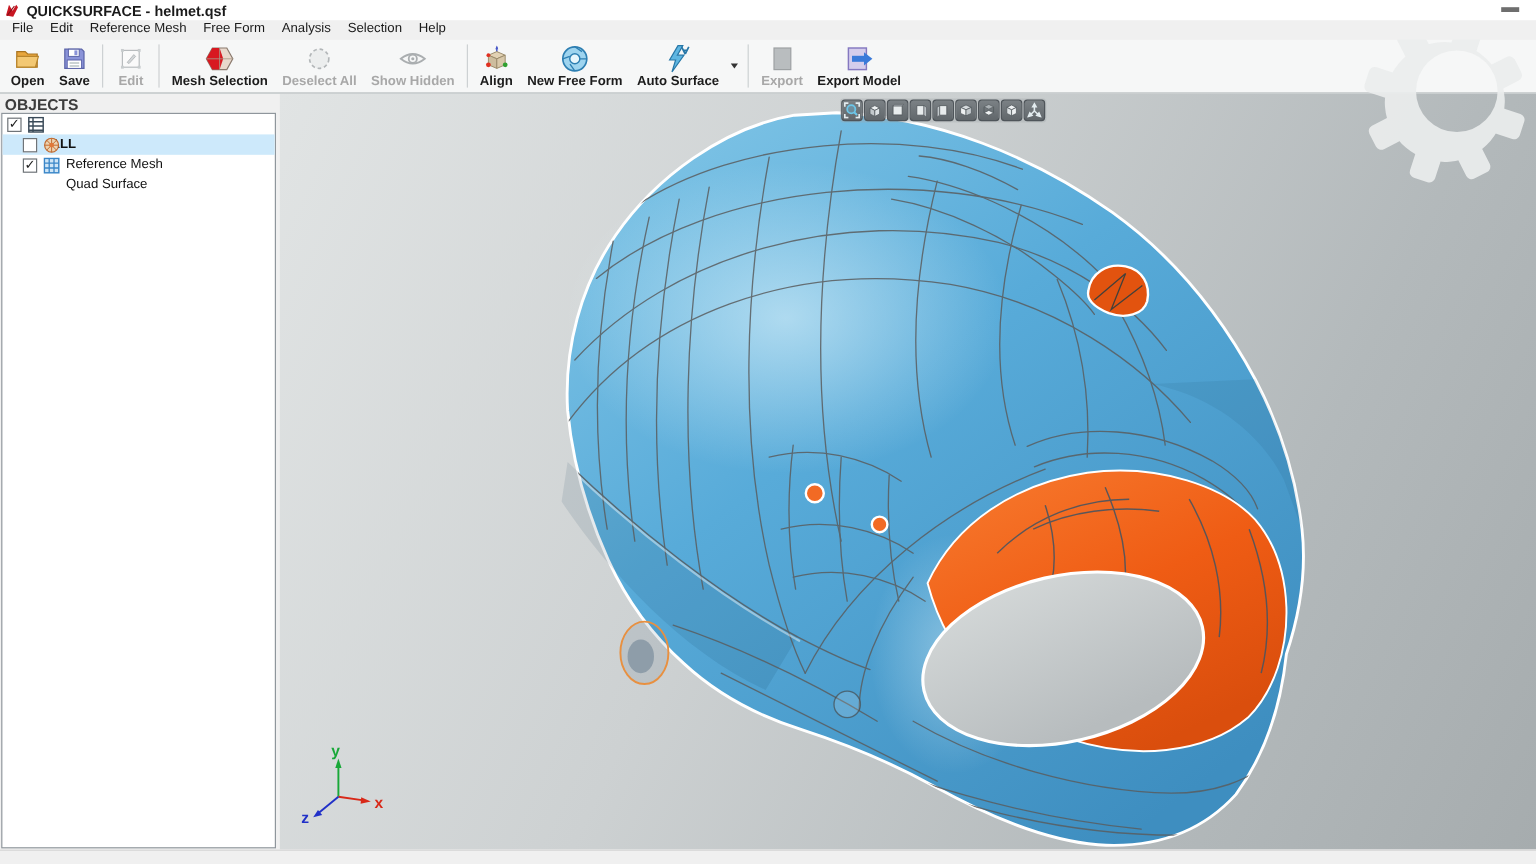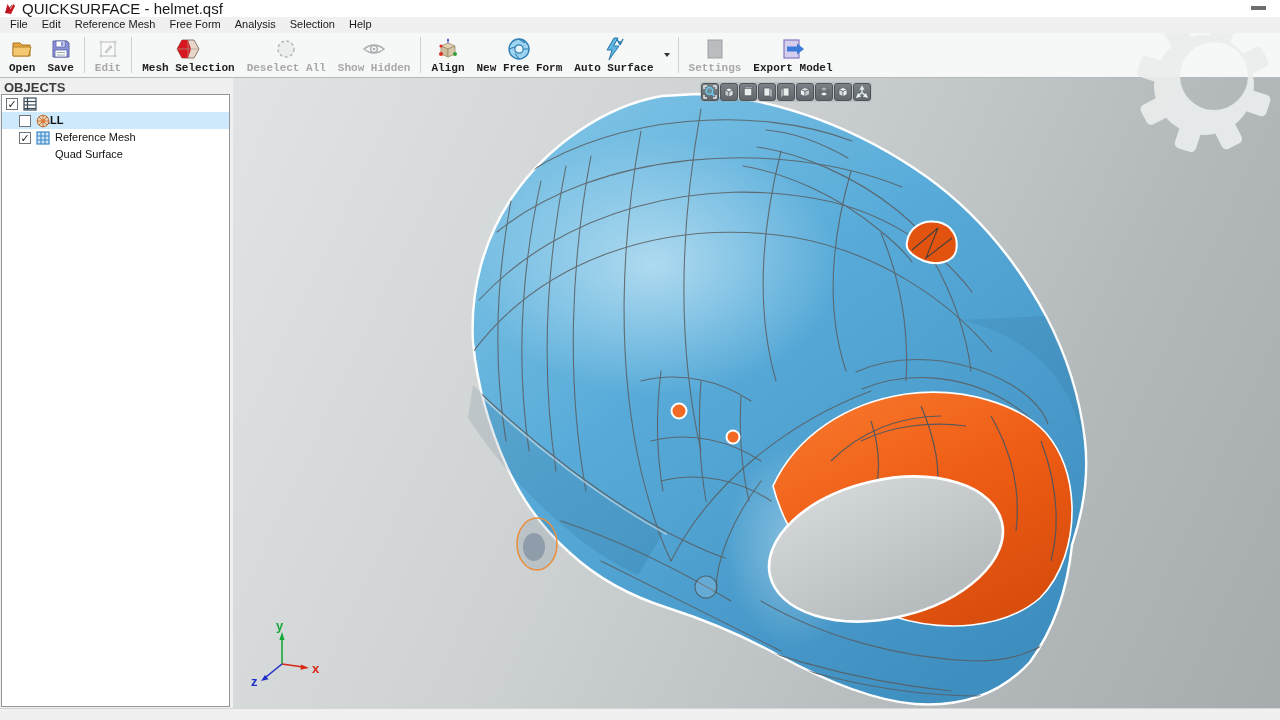--- a/index.html
+++ b/index.html
@@ -6,33 +6,33 @@
   html,body { margin:0; padding:0; }
   body {
     width:1280px; height:720px; overflow:hidden; position:relative;
     font-family:"Liberation Sans", sans-serif; font-size:11px; background:#f0f0f0;
     -webkit-font-smoothing:antialiased;
   }
 
   
   .titlebar{position:absolute;top:0;left:0;right:0;height:17px;background:#ffffff;
     display:flex;align-items:center;padding-left:4px;z-index:20;}
-  .titlebar .title{margin-left:6px;font-weight:400;color:#1a1a1a;font-size:15px;}
+  .titlebar .title{margin-left:6px;font-weight:700;color:#1a1a1a;font-size:12px;}
   .win-min{position:absolute;right:14px;top:6px;width:15px;height:4px;background:#6e6e6e;cursor:pointer;}
 
   
   .menubar{position:absolute;top:17px;left:0;right:0;height:16px;background:#f0f0f0;
     display:flex;align-items:flex-start;padding-left:3px;z-index:20;}
   .menu-item{padding:1px 7px;color:#1a1a1a;cursor:default;}
 
   
   .toolbar{position:absolute;top:33px;left:0;right:0;height:45px;background:#f6f7f7;
     border-bottom:1px solid #b4b9bb;display:flex;align-items:stretch;padding-left:3px;z-index:15;}
   .tbtn{display:flex;flex-direction:column;align-items:center;justify-content:flex-start;
-    padding:3px 6px 1px 6px;min-width:38px;cursor:pointer;position:relative;font-family:Liberation Mono, monospace;}
+    padding:3px 6px 1px 6px;min-width:38px;cursor:pointer;position:relative;}
   .tbtn .ticon{height:25px;display:flex;align-items:center;justify-content:center;}
   .tbtn .lbl{font-size:11px;font-weight:700;color:#1c1c1c;white-space:nowrap;margin-top:1px;}
   .tbtn.disabled{cursor:default;}
   .tbtn.disabled .lbl{color:#a8a8a8;}
   .tsep{width:1px;background:#cdd1d3;margin:4px 4px;}
   .dd-arrow{display:flex;align-items:center;padding:0 4px;cursor:pointer;}
   .dd-arrow .tri{width:0;height:0;border-left:3.5px solid transparent;border-right:3.5px solid transparent;border-top:4px solid #333;}
 
   
   .objects-panel{position:absolute;top:78px;left:0;width:233px;bottom:12px;background:#f0f0f0;z-index:10;}
@@ -206,21 +206,21 @@
     </div>
 
   <div class="tsep"></div>
 
   <div class="tbtn disabled">
     <span class="ticon">
       <svg width="22" height="24" viewBox="0 0 22 24">
         <rect x="4" y="3" width="14" height="18" fill="#b9bdbf" stroke="#9da1a3" stroke-width="1"></rect>
       </svg>
     </span>
-    <span class="lbl">Settings</span>
+    <span class="lbl">Export</span>
   </div>
 
   <div class="tbtn">
     <span class="ticon">
       <svg width="26" height="24" viewBox="0 0 26 24">
         <rect x="4" y="3" width="15" height="18" fill="#d4cdec" stroke="#8478c0" stroke-width="1.2"></rect>
         <rect x="7" y="9.5" width="10" height="5" fill="#3a7ad9"></rect>
         <polygon points="17,6.5 24,12 17,17.5" fill="#3a7ad9"></polygon>
       </svg>
     </span>

